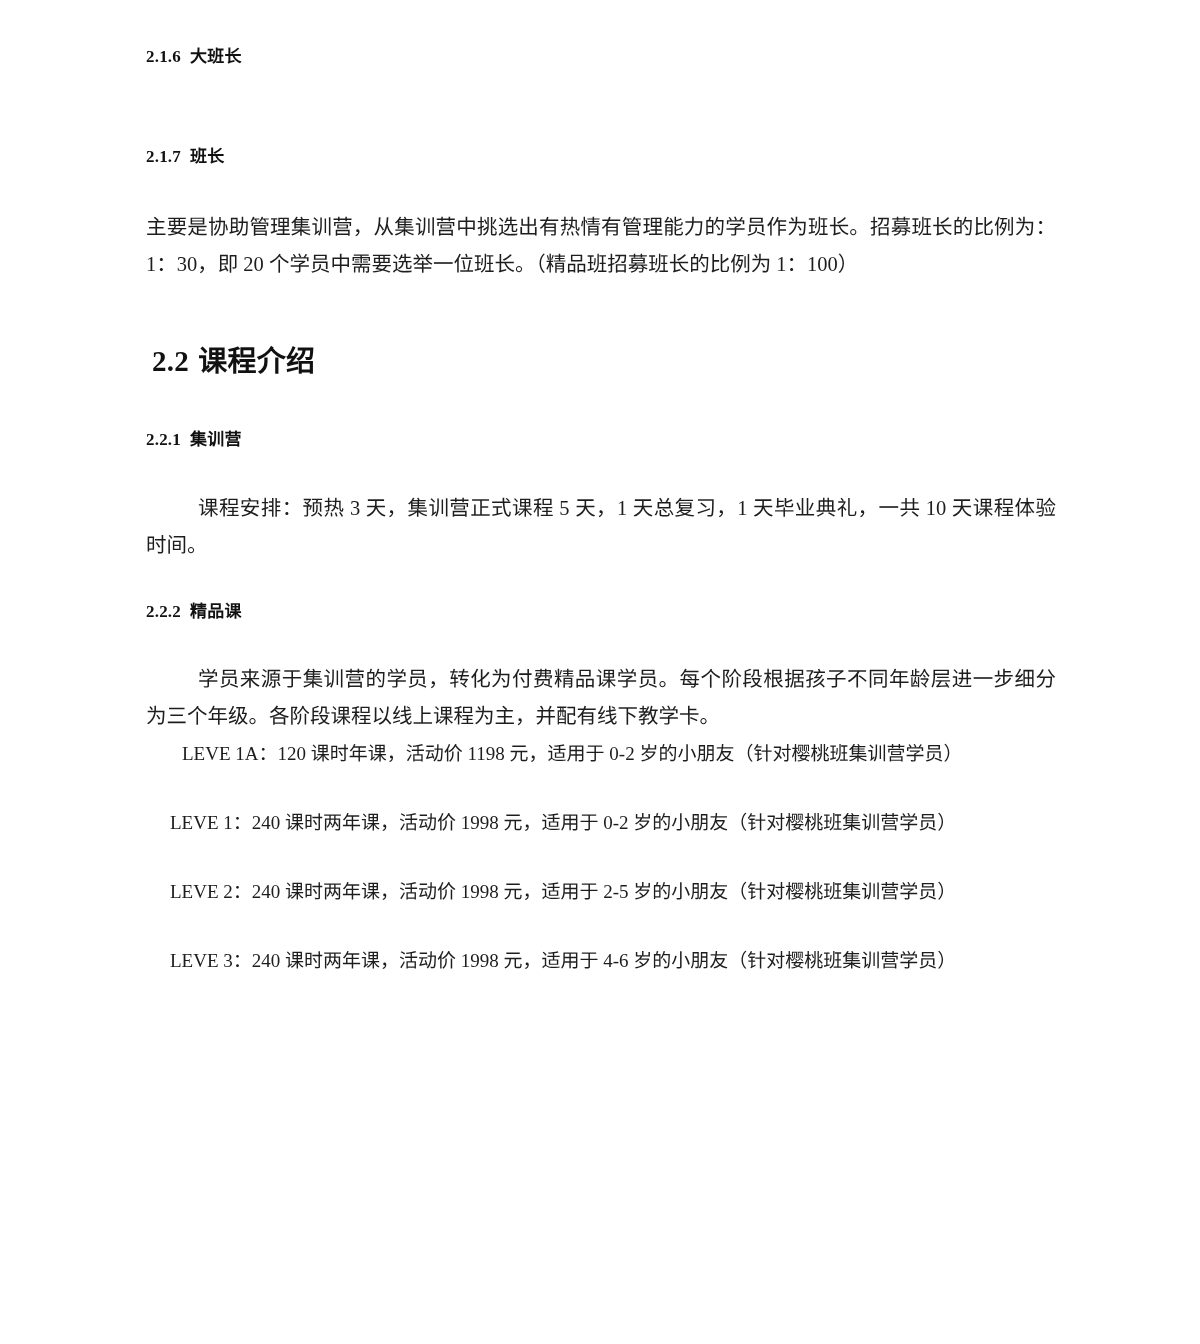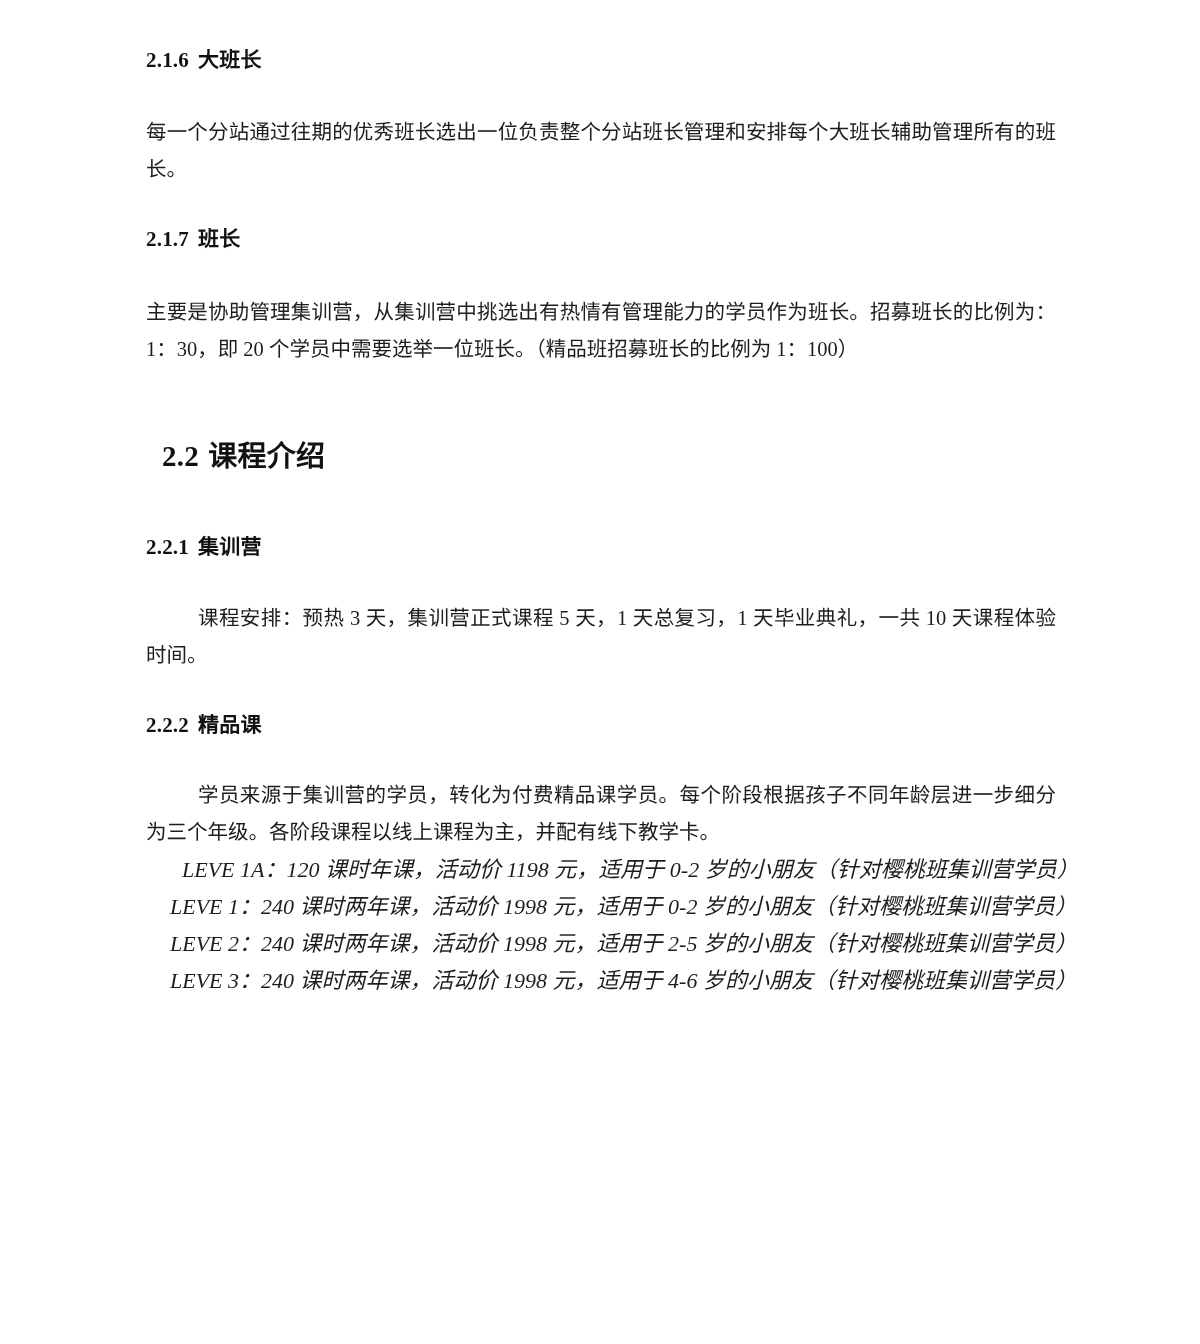--- a/index.html
+++ b/index.html
@@ -22,33 +22,33 @@
     background: #ffffff;
     box-sizing: border-box;
     padding: 46px 145px 0 146px;
   }
   .content {
     width: 910px;
   }
 
   
   h3.h-sub {
-    font-size: 21px;
+    font-size: 17px;
     font-weight: bold;
     line-height: 1.35;
     margin: 0;
     letter-spacing: 0.2px;
     color: #111111;
     font-family: "Liberation Serif", "DejaVu Serif", serif;
   }
   h2.h-main {
     font-size: 29px;
     font-weight: bold;
     line-height: 1.3;
-    margin: 16px;
+    margin: 6px;
     letter-spacing: 0.3px;
     color: #111111;
     font-family: "Liberation Serif", "DejaVu Serif", serif;
   }
   .h-num {
     display: inline;
   }
   .h-text {
     display: inline;
     margin-left: 9px;
@@ -78,45 +78,44 @@
   .sp-after-h2 { height: 42px; }
   .sp-after-h3-tight { height: 38px; }
 
   
   .leve-list {
     margin: 0;
     padding: 0;
     list-style: none;
   }
   .leve-item {
-    font-size: 22px;
+    font-size: 19px;
     line-height: 37px;
     white-space: nowrap;
     color: #1d1d1d;
     font-family: "Liberation Serif", "DejaVu Serif", serif;
-    font-style: italic;
   }
   .leve-item.first-indent {
     padding-left: 36px;
   }
   .leve-item.std-indent {
     padding-left: 24px;
+    margin-top: 32px;
   }
 </style>
 </head>
 <body>
 
 <div class="page">
   <div class="content">
 
     <h3 class="h-sub">
       <span class="h-num">2.1.6</span><span class="h-text">大班长</span>
     </h3>
     <div class="sp-after-h3"></div>
-    <p class="para noindent">每一个分站通过往期的优秀班长选出一位负责整个分站班长管理和安排每个大班长辅助管理所有的班长。</p>
 
     <div class="sp-before-h3"></div>
 
     <h3 class="h-sub">
       <span class="h-num">2.1.7</span><span class="h-text">班长</span>
     </h3>
     <div class="sp-after-h3"></div>
     <p class="para noindent">主要是协助管理集训营，从集训营中挑选出有热情有管理能力的学员作为班长。招募班长的比例为：1：30，即 20 个学员中需要选举一位班长。（精品班招募班长的比例为 1：100）</p>
 
     <div class="sp-before-h2"></div>

